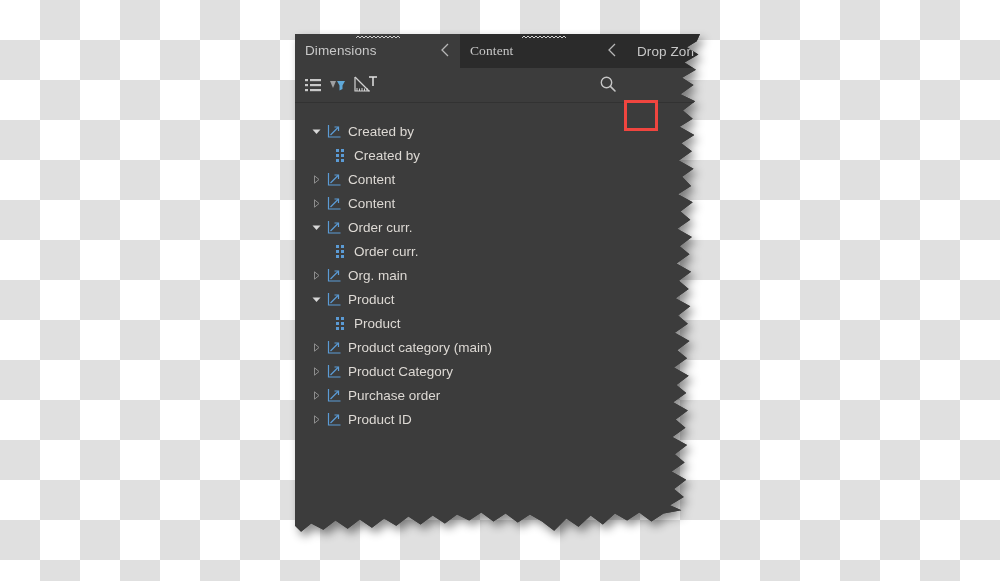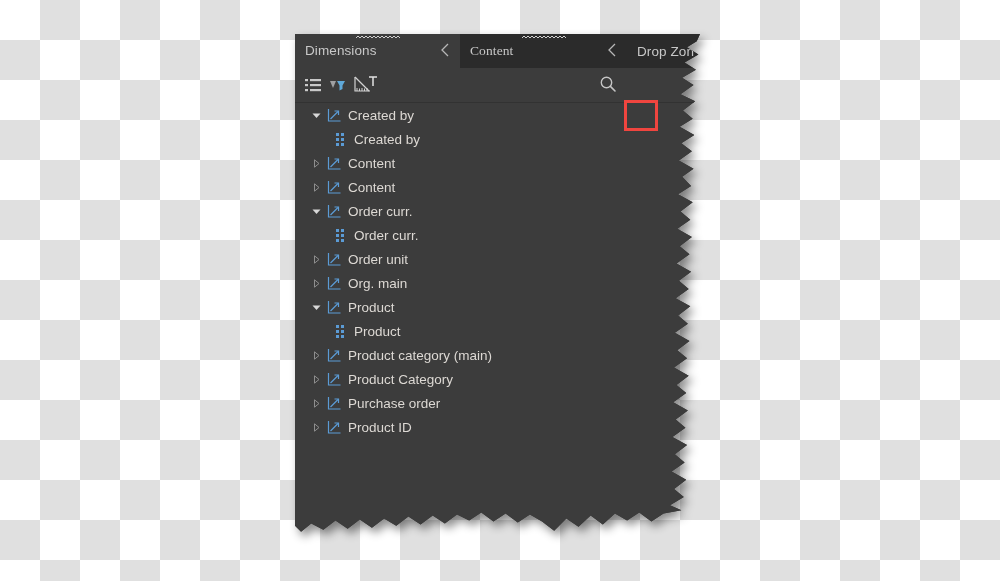--- a/index.html
+++ b/index.html
@@ -176,21 +176,21 @@
     top: 34px;
     bottom: 0;
     width: 2px;
     background: #2e2e2e;
   }
 
   
   .tree {
     position: absolute;
     left: 0;
-    top: 35px;
+    top: 51px;
     width: 332px;
   }
   .tree-row {
     display: flex;
     align-items: center;
     height: 24px;
     color: #ddd9d4;
     font-size: 13.5px;
     white-space: nowrap;
   }
@@ -422,35 +422,20 @@
                 <path d="M2.5 0.8 L7 4.5 L2.5 8.2 Z" fill="none" stroke="#8e8e8e" stroke-width="1"></path>
               </svg>
             </span>
             <span class="tree-icon">
               <svg width="15" height="15" viewBox="0 0 15 15">
                 <path d="M1.5 1 L1.5 13 L13.5 13" fill="none" stroke="#5b9bd5" stroke-width="1.2"></path>
                 <path d="M3.5 11 L11 3.5" fill="none" stroke="#5b9bd5" stroke-width="1.2"></path>
                 <path d="M7.5 3 L11.5 3 L11.5 7" fill="none" stroke="#5b9bd5" stroke-width="1.2"></path>
               </svg>
             </span>
-            <span class="tree-label">Order unit</span>
-          </div>
-          <div class="tree-row">
-            <span class="twisty">
-              <svg width="9" height="9" viewBox="0 0 9 9">
-                <path d="M2.5 0.8 L7 4.5 L2.5 8.2 Z" fill="none" stroke="#8e8e8e" stroke-width="1"></path>
-              </svg>
-            </span>
-            <span class="tree-icon">
-              <svg width="15" height="15" viewBox="0 0 15 15">
-                <path d="M1.5 1 L1.5 13 L13.5 13" fill="none" stroke="#5b9bd5" stroke-width="1.2"></path>
-                <path d="M3.5 11 L11 3.5" fill="none" stroke="#5b9bd5" stroke-width="1.2"></path>
-                <path d="M7.5 3 L11.5 3 L11.5 7" fill="none" stroke="#5b9bd5" stroke-width="1.2"></path>
-              </svg>
-            </span>
             <span class="tree-label">Org. main</span>
           </div>
           <div class="tree-row">
             <span class="twisty">
               <svg width="9" height="9" viewBox="0 0 9 9">
                 <path d="M0.5 2.5 L8.5 2.5 L4.5 7 Z" fill="#d8d8d8"></path>
               </svg>
             </span>
             <span class="tree-icon">
               <svg width="15" height="15" viewBox="0 0 15 15">

